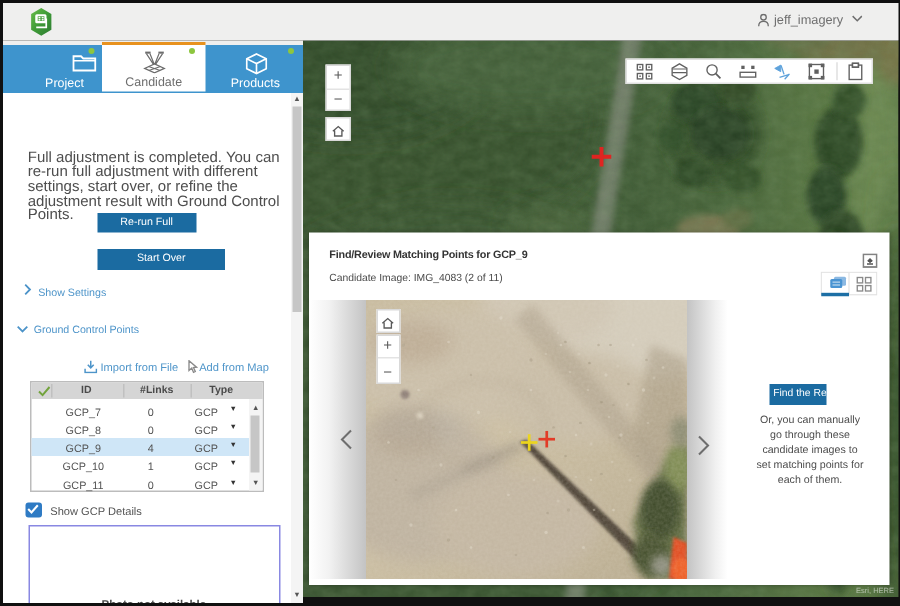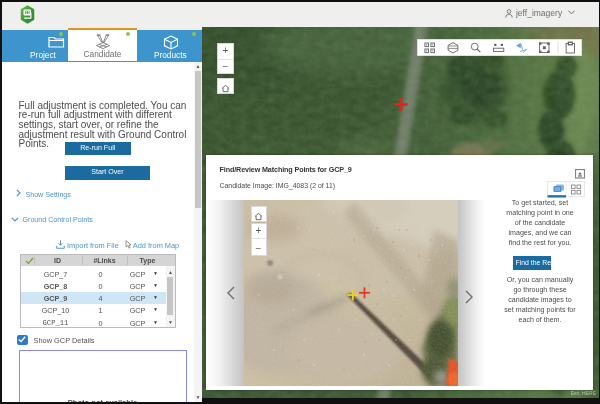--- a/index.html
+++ b/index.html
@@ -289,39 +289,39 @@
       <span style="position:absolute;left:61px;top:1.5px;width:1px;height:8.5px;background:#c0c0c0;"></span>
       <span style="position:absolute;left:106.5px;top:1.5px;width:1px;height:8.5px;background:#c0c0c0;"></span>
     </div>
     <div class="trow" style="top:13px;">
       <span class="tcell" style="left:14px;width:42px;">GCP_7</span>
         <span class="tcell" style="left:66px;width:28px;">0</span>
         <span class="tcell" style="left:103px;width:28px;">GCP</span>
         <span class="tcell" style="left:128px;width:14px;font-size:5px;color:#333;">▼</span>
     </div>
     <div class="trow" style="top:25.2px;">
-      <span class="tcell" style="left:14px;width:42px;font-weight:bold;">GCP_8</span>
+      <span class="tcell" style="left:14px;width:42px;">GCP_8</span>
         <span class="tcell" style="left:66px;width:28px;">0</span>
         <span class="tcell" style="left:103px;width:28px;">GCP</span>
         <span class="tcell" style="left:128px;width:14px;font-size:5px;color:#333;">▼</span>
     </div>
     <div class="trow" style="top:37.4px;background:#cfe6f7;">
-      <span class="tcell" style="left:14px;width:42px;font-weight:bold;">GCP_9</span>
+      <span class="tcell" style="left:14px;width:42px;">GCP_9</span>
         <span class="tcell" style="left:66px;width:28px;">4</span>
         <span class="tcell" style="left:103px;width:28px;">GCP</span>
         <span class="tcell" style="left:128px;width:14px;font-size:5px;color:#333;">▼</span>
     </div>
     <div class="trow" style="top:49.6px;">
       <span class="tcell" style="left:14px;width:42px;text-align:center;">GCP_10</span>
         <span class="tcell" style="left:66px;width:28px;">1</span>
         <span class="tcell" style="left:103px;width:28px;">GCP</span>
         <span class="tcell" style="left:128px;width:14px;font-size:5px;color:#333;">▼</span>
     </div>
     <div class="trow" style="top:61.8px;">
-      <span class="tcell" style="left:14px;width:42px;font-family:Liberation Mono, monospace;">GCP_11</span>
+      <span class="tcell" style="left:14px;width:42px;">GCP_11</span>
         <span class="tcell" style="left:66px;width:28px;">0</span>
         <span class="tcell" style="left:103px;width:28px;">GCP</span>
         <span class="tcell" style="left:128px;width:14px;font-size:5px;color:#333;">▼</span>
     </div>
 
     <div class="sbtrack" style="right:0;top:11.5px;width:8.5px;height:61px;"></div>
     <div style="position:absolute;right:1.5px;top:14px;font-size:5px;color:#555;">▲</div>
     <div class="sbthumb" style="right:1.5px;top:22px;width:6px;height:38px;"></div>
     <div style="position:absolute;right:1.5px;top:64px;font-size:5px;color:#555;">▼</div>
   </div>
@@ -531,18 +531,17 @@
   <div class="mapbtn" style="left:250.5px;top:205.5px;width:14px;height:14.5px;text-align:center;">
     <svg width="9" height="9" viewBox="0 0 10 10" style="margin-top:2.5px">
         <path d="M1,5 L5,1.5 L9,5 M2.3,4.5 V8.5 H7.7 V4.5" stroke="#5a5a5a" stroke-width="1" fill="none"></path>
       </svg>
   </div>
   <div class="mapbtn" style="left:250.5px;top:222.5px;width:14px;height:31px;">
     <div style="position:absolute;top:0;left:0;width:100%;height:14.5px;border-bottom:1px solid #e3e3e3;text-align:center;font-size:10px;line-height:14px;">+</div>
     <div style="position:absolute;bottom:0;left:0;width:100%;text-align:center;font-size:10px;line-height:13px;">−</div>
   </div>
 
-  <div class="ctext" style="top:199px;">To get started, set<br>matching point in one<br>of the candidate<br>images, and we can<br>find the rest for you.</div>
   <div class="blue-btn" style="left:512.5px;top:256px;width:35px;height:13.5px;line-height:13.5px;font-size:6.9px;overflow:hidden;white-space:nowrap;text-align:left;padding-left:3px;">Find the Rest</div>
   <div class="ctext" style="top:276px;">Or, you can manually<br>go through these<br>candidate images to<br>set matching points for<br>each of them.</div>
 
   <div class="abs" style="left:0;top:401.7px;width:600px;height:2.3px;background:#101010;"></div>
 </div>
 
 </body></html>

